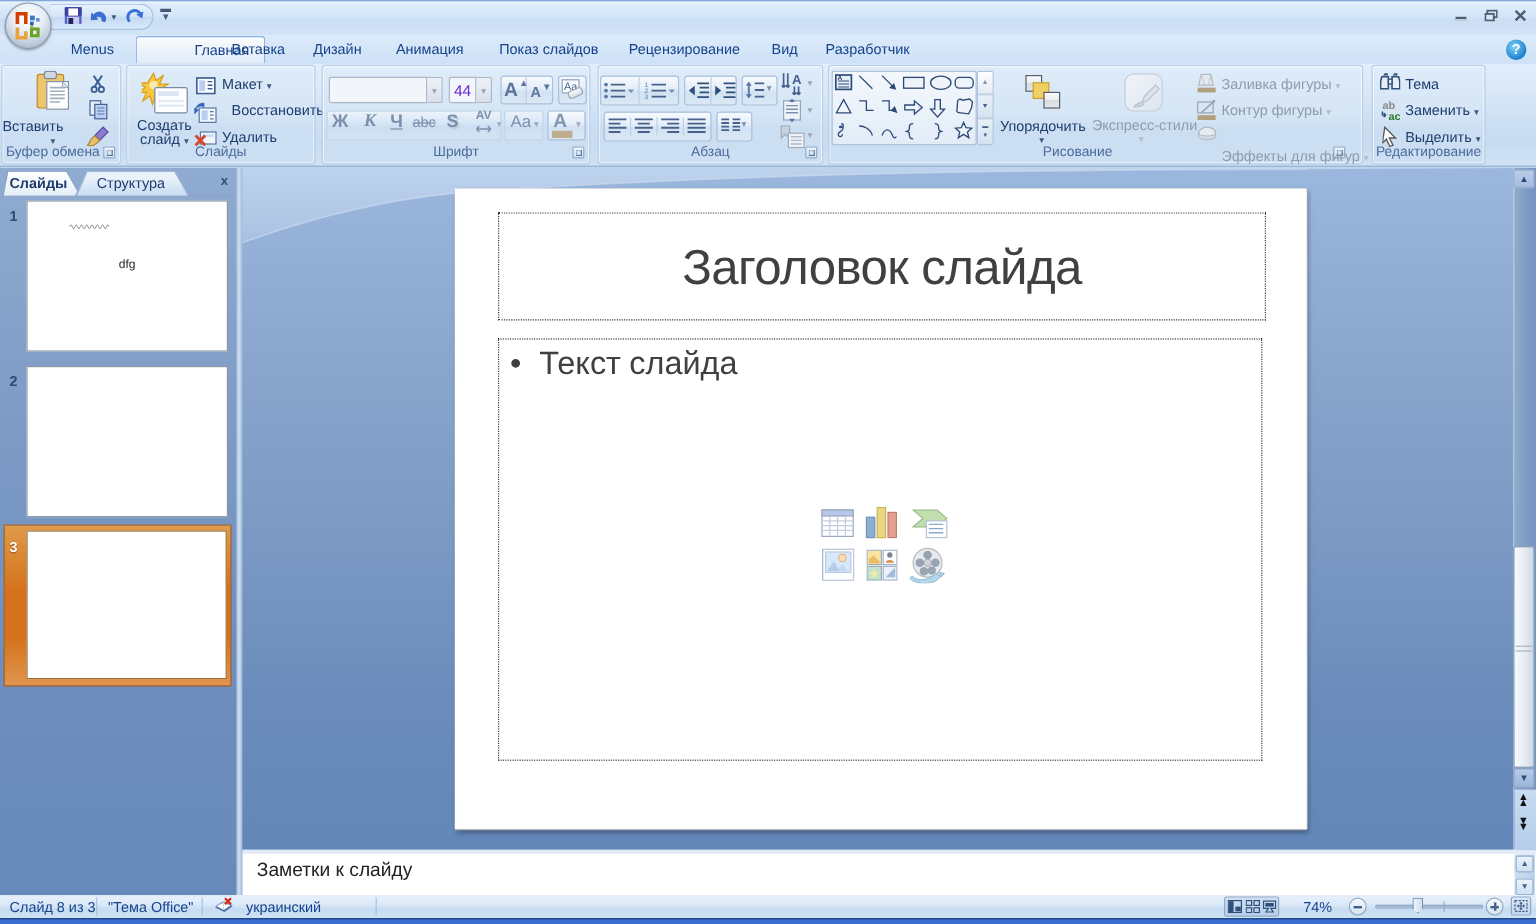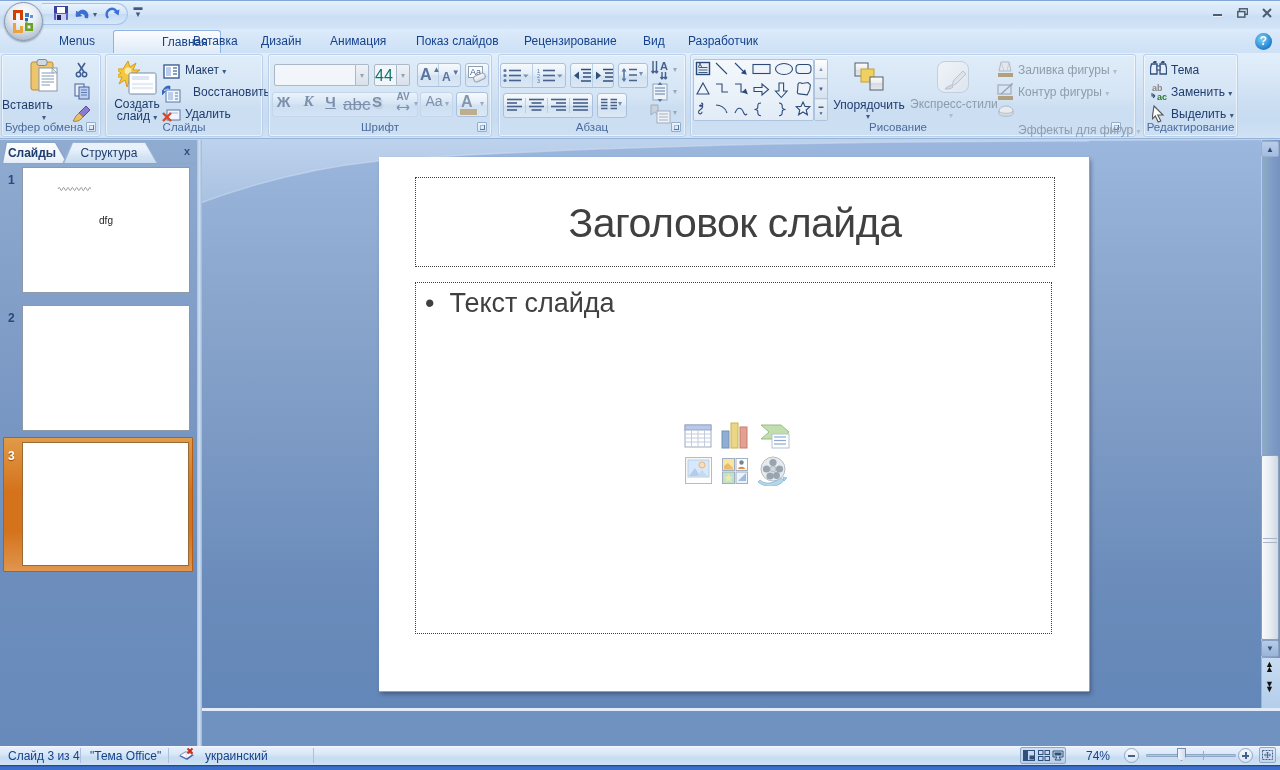--- a/index.html
+++ b/index.html
@@ -218,36 +218,36 @@
         </g>
     </svg>
     <div class="abs rtext" style="left:79px;top:52px">Удалить</div>
   </div>
 
   <div class="abs group" style="left:268px;width:224px">
     <div class="glabel">Шрифт</div>
       <div class="launcher"></div>
     <div class="abs" style="left:5px;top:9px;width:82px;height:22px;background:#f2f5f9;border:1px solid #abb8c8;border-radius:2px 0 0 2px"></div>
     <div class="abs" style="left:87px;top:9px;width:13px;height:22px;background:linear-gradient(#eef2f7,#d8e0ea);border:1px solid #abb8c8;border-left:none;border-radius:0 2px 2px 0;color:#98a4b4;font-size:8px;text-align:center;line-height:22px">▾</div>
-    <div class="abs" style="left:105px;top:9px;width:23px;height:22px;background:#f2f5f9;border:1px solid #abb8c8;border-radius:2px 0 0 2px;font-size:16px;color:#0f766e;line-height:22px">44</div>
+    <div class="abs" style="left:105px;top:9px;width:23px;height:22px;background:#f2f5f9;border:1px solid #abb8c8;border-radius:2px 0 0 2px;font-size:13px;color:#6d28d9;text-align:center;line-height:22px">44</div>
     <div class="abs" style="left:128px;top:9px;width:13px;height:22px;background:linear-gradient(#eef2f7,#d8e0ea);border:1px solid #abb8c8;border-left:none;border-radius:0 2px 2px 0;color:#98a4b4;font-size:8px;text-align:center;line-height:22px">▾</div>
     <div class="abs fframe" style="left:148px;top:8px;width:44px;height:24px"></div>
     <div class="abs" style="left:169px;top:9px;width:1px;height:22px;background:#bcd0e4"></div>
     <div class="abs" style="left:151px;top:10px;font-size:16px;color:#5c749c;font-weight:bold">A<span style="font-size:8px;vertical-align:8px;margin-left:1px">▲</span></div>
     <div class="abs" style="left:173px;top:13px;font-size:12px;color:#5c749c;font-weight:bold">A<span style="font-size:8px;vertical-align:6px;margin-left:1px">▼</span></div>
     <div class="abs fframe" style="left:196px;top:8px;width:24px;height:24px"></div>
     <div class="abs" style="left:199px;top:11px;font-size:9px;color:#44608c;border:1px solid #8ca0b8;background:#fdfeff;padding:0 1px;line-height:10px">Aа</div>
     <div class="abs" style="left:204px;top:19px;width:13px;height:7px;background:linear-gradient(#f8fafc,#d8dee6);border:1px solid #98a4b4;border-radius:3px;transform:rotate(-25deg)"></div>
 
     <div class="abs" style="left:3px;top:37px;width:146px;height:25px;border:1px solid #c3d6ea;border-radius:3px;background:linear-gradient(rgba(255,255,255,.5),rgba(230,240,250,.25) 45%,rgba(205,222,240,.35) 55%,rgba(230,240,250,.3))"></div>
     <div class="abs" style="left:151px;top:37px;width:33px;height:25px;border:1px solid #c3d6ea;border-radius:3px;background:linear-gradient(rgba(255,255,255,.5),rgba(230,240,250,.25) 45%,rgba(205,222,240,.35) 55%,rgba(230,240,250,.3))"></div>
     <div class="abs" style="left:6px;top:38px;width:17px;height:22px;font-size:15px;color:#7c90ac;font-weight:bold;text-align:center">Ж</div>
     <div class="abs" style="left:32px;top:38px;width:15px;height:22px;font-size:15px;color:#7c90ac;font-weight:bold;font-style:italic;font-family:'Liberation Serif',serif;text-align:center">К</div>
     <div class="abs" style="left:54px;top:38px;width:15px;height:22px;font-size:15px;color:#7c90ac;font-weight:bold;text-decoration:underline;text-align:center">Ч</div>
-    <div class="abs" style="left:74px;top:40px;width:21px;height:20px;font-size:17px;color:#7c90ac;text-decoration:line-through;text-align:left">abc</div>
+    <div class="abs" style="left:74px;top:40px;width:21px;height:20px;font-size:12px;color:#7c90ac;text-decoration:line-through;text-align:center">abc</div>
     <div class="abs" style="left:100px;top:38px;width:16px;height:22px;font-size:15px;color:#7c90ac;font-weight:bold;text-align:center;text-shadow:1.5px 1.5px 1px #c2cedc">S</div>
     <div class="abs" style="left:124px;top:37px;width:20px;font-size:10px;color:#7c90ac;font-weight:bold;text-align:center;line-height:9px">AV</div>
     <svg class="abs" style="left:125px;top:48px" width="18" height="9" viewBox="0 0 18 9">
         <path d="M3 4.5 h12 M3 4.5 l2.5-2.5 M3 4.5 l2.5 2.5 M15 4.5 l-2.5-2.5 M15 4.5 l-2.5 2.5" stroke="#7c90ac" stroke-width="1.2" fill="none"></path>
       </svg>
     <div class="abs dd" style="left:145px;top:44px;color:#9cacc0">▾</div>
     <div class="abs" style="left:154px;top:38px;width:22px;font-size:14px;color:#7c90ac;text-align:center">Aa</div>
     <div class="abs dd" style="left:176px;top:44px;color:#9cacc0">▾</div>
     <div class="abs fframe" style="left:187px;top:37px;width:32px;height:25px"></div>
     <div class="abs" style="left:192px;top:38px;font-size:16px;color:#8296ae;font-weight:bold">A</div>
@@ -602,23 +602,30 @@
     <div class="abs" id="vscroll"></div>
     <div class="abs" style="left:1261px;top:1px;width:18px;height:16px;background:linear-gradient(#b9cde8,#a4bcde);border:1px solid #96afd2;border-radius:2px;font-size:8px;color:#2c4a7c;text-align:center;line-height:15px">▲</div>
     <div class="abs" style="left:1261px;top:315px;width:18px;height:185px;background:linear-gradient(90deg,#f8fafc,#e8edf3 50%,#d0d8e2);border:1px solid #8aa0bc;border-radius:2px"></div>
     <div class="abs" style="left:1263px;top:398px;width:14px;height:5px;border-top:1px solid #aab4c2;border-bottom:1px solid #aab4c2"></div>
     <div class="abs" style="left:1261px;top:500px;width:18px;height:17px;background:linear-gradient(#b8cce6,#98b4d8);border:1px solid #8aa0c4;border-radius:2px;font-size:8px;color:#30507c;text-align:center;line-height:16px">▼</div>
     <div class="abs" style="left:1261px;top:518px;width:19px;height:50px;background:linear-gradient(#c8dcf2,#b4cdea);border-left:1px solid #9ab2d4">
       <div style="position:absolute;left:3px;top:4px;font-size:9px;color:#111;line-height:5px">▲<br>▲</div>
       <div style="position:absolute;left:3px;top:24px;font-size:9px;color:#111;line-height:5px">▼<br>▼</div>
     </div>
     <div class="abs" id="notes-sep"></div>
+    <div class="abs" id="notes">
+        <div style="position:absolute;left:12px;top:6px;font-size:16px;color:#222">Заметки к слайду</div>
+      <div style="position:absolute;right:1px;top:1px;width:17px;height:35px;background:linear-gradient(90deg,#cfdff1,#b9cfe9)">
+        <div style="position:absolute;left:1px;top:1px;width:15px;height:14px;background:linear-gradient(#eaf2fb,#cfe0f2);border:1px solid #9ab2d4;border-radius:2px;font-size:7px;color:#44608c;text-align:center;line-height:13px">▲</div>
+        <div style="position:absolute;left:1px;bottom:1px;width:15px;height:14px;background:linear-gradient(#eaf2fb,#cfe0f2);border:1px solid #9ab2d4;border-radius:2px;font-size:7px;color:#44608c;text-align:center;line-height:13px">▼</div>
+      </div>
+      </div>
   </div>
   <div class="abs" id="statusbar"></div>
-  <div class="abs" style="left:8px;top:749px;font-size:12px;color:#15428b">Слайд 3 из 4</div>
+  <div class="abs" style="left:8px;top:749px;font-size:12px;color:#15428b">Слайд 8 из 3</div>
   <div class="abs" style="left:80px;top:748px;width:1px;height:15px;background:#aac2de"></div>
   <div class="abs" style="left:90px;top:749px;font-size:12px;color:#15428b">"Тема Office"</div>
   <div class="abs" style="left:168px;top:748px;width:1px;height:15px;background:#aac2de"></div>
   <svg class="abs" style="left:177px;top:747px" width="19" height="16" viewBox="0 0 19 16">
     <path d="M2 9 l7-4 8 3 -7 5 z" fill="#4a68a8"></path>
     <path d="M3 8.5 l6-3.4 v-1 l-6 3.4 z M9.5 5.1 l6.5 2.5 v-1 l-6.5-2.5 z" fill="#8098c0"></path>
     <path d="M3.5 8.3 l5.5-3 6 2.3 -5.5 3.7 z" fill="#fdfeff"></path>
     <path d="M9 5.3 l.4 5.7" stroke="#c8d0dc" stroke-width="0.8"></path>
     <g stroke="#d42814" stroke-width="1.8">
         <line x1="10.5" y1="1.5" x2="15.5" y2="6.5"></line>

